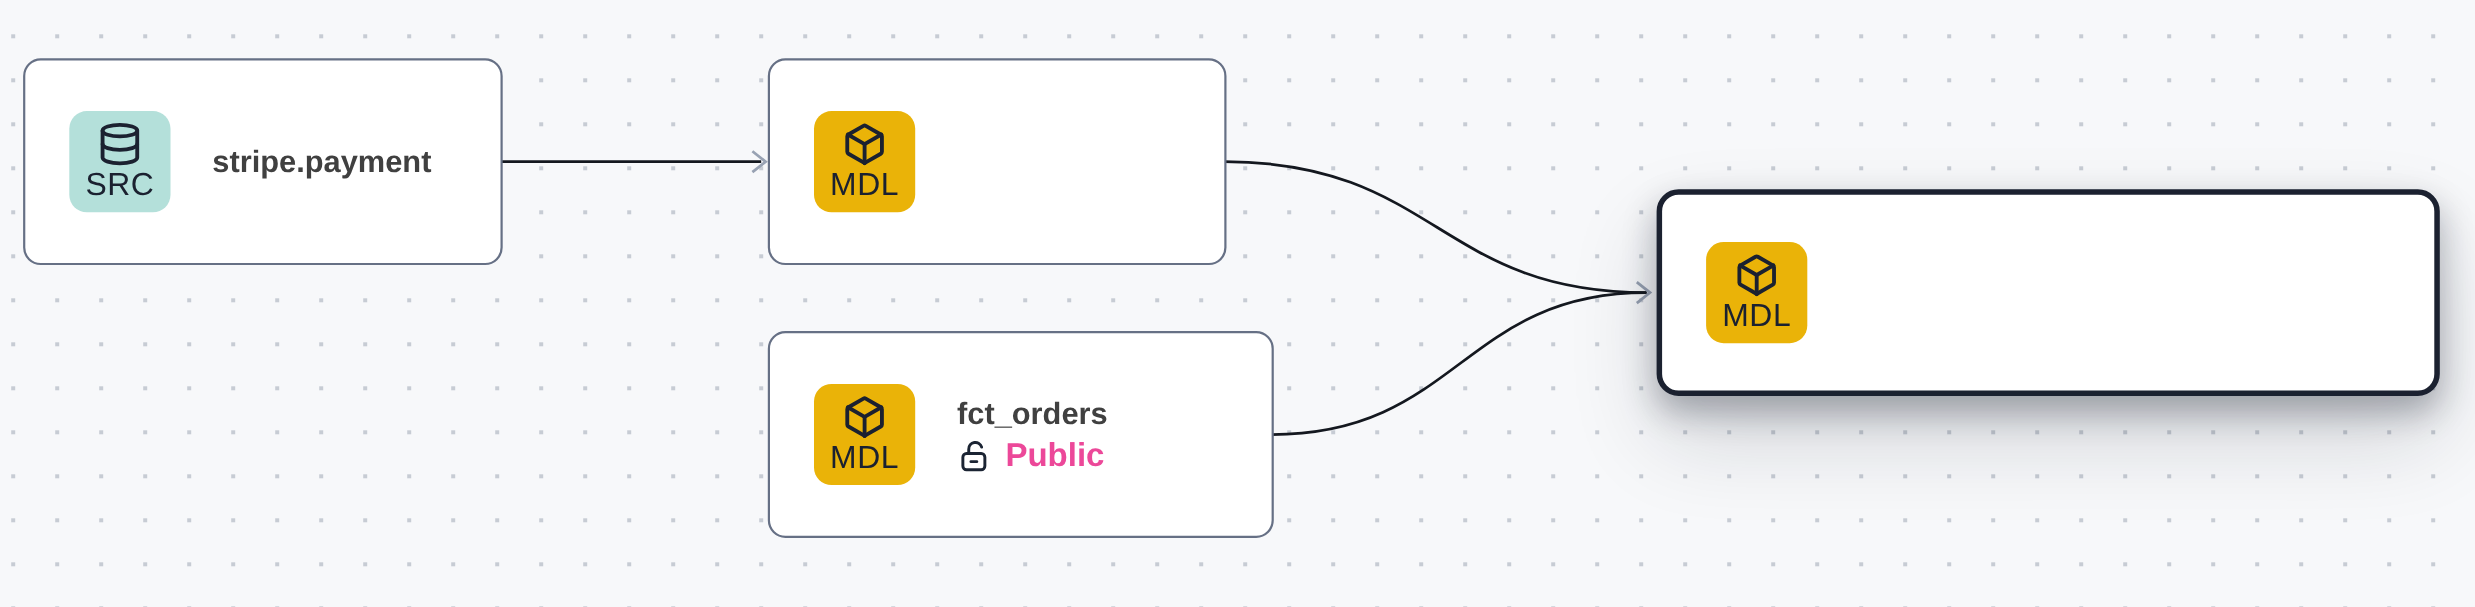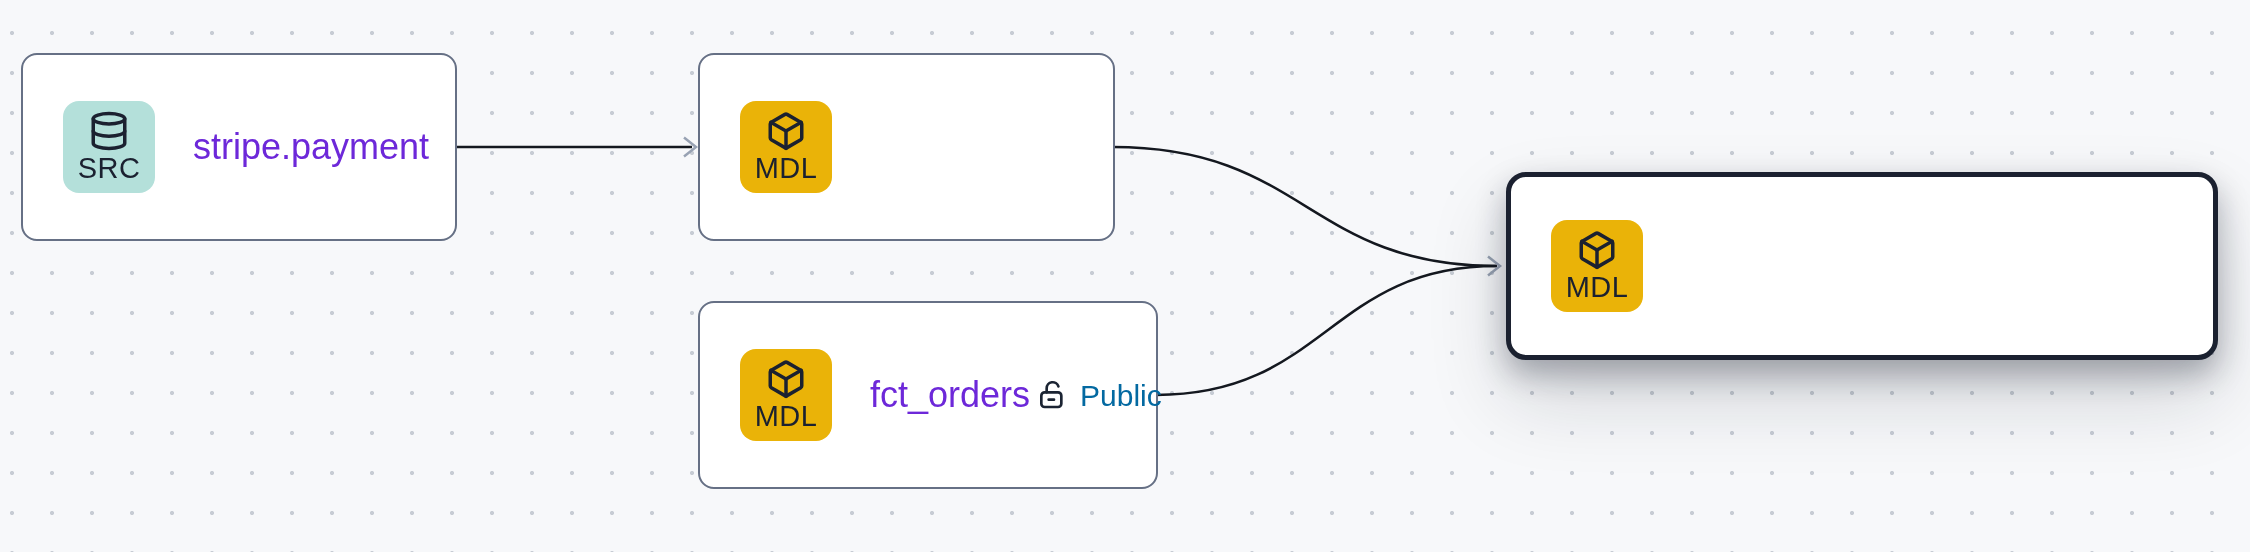--- a/index.html
+++ b/index.html
@@ -44,27 +44,27 @@
   }
   .badge.src { background: #b4e0da; }
   .badge.mdl { background: #eab308; }
   .badge-icon { width: 42px; height: 42px; display: block; }
   .badge-icon svg { width: 42px; height: 42px; display: block; }
   .badge-label {
     font-size: 29px; line-height: 1.1; font-weight: 500;
     letter-spacing: 0.5px; color: #1b2130; margin-top: 1px;
   }
   .node-title {
-    font-size: 36px; font-weight: 400; color: #6d28d9;
+    font-size: 28px; font-weight: 700; color: #404040;
     white-space: nowrap; line-height: 1.2;
   }
-  .text-col { display: flex; flex-direction: row; gap: 6px; }
+  .text-col { display: flex; flex-direction: column; gap: 6px; }
   .subtitle-row {
     display: flex; align-items: center; gap: 12px;
-    font-size: 30px; color: #0369a1; font-weight: 400; line-height: 1.1;
+    font-size: 30px; color: #ec4899; font-weight: 700; line-height: 1.1;
   }
   .subtitle-icon { width: 32px; height: 32px; display: block; }
   .subtitle-icon svg { width: 32px; height: 32px; display: block; }
 </style>
 </head>
 <body>
 
 <div class="canvas">
 
   <svg class="edges-layer" viewBox="0 0 2250 552">

